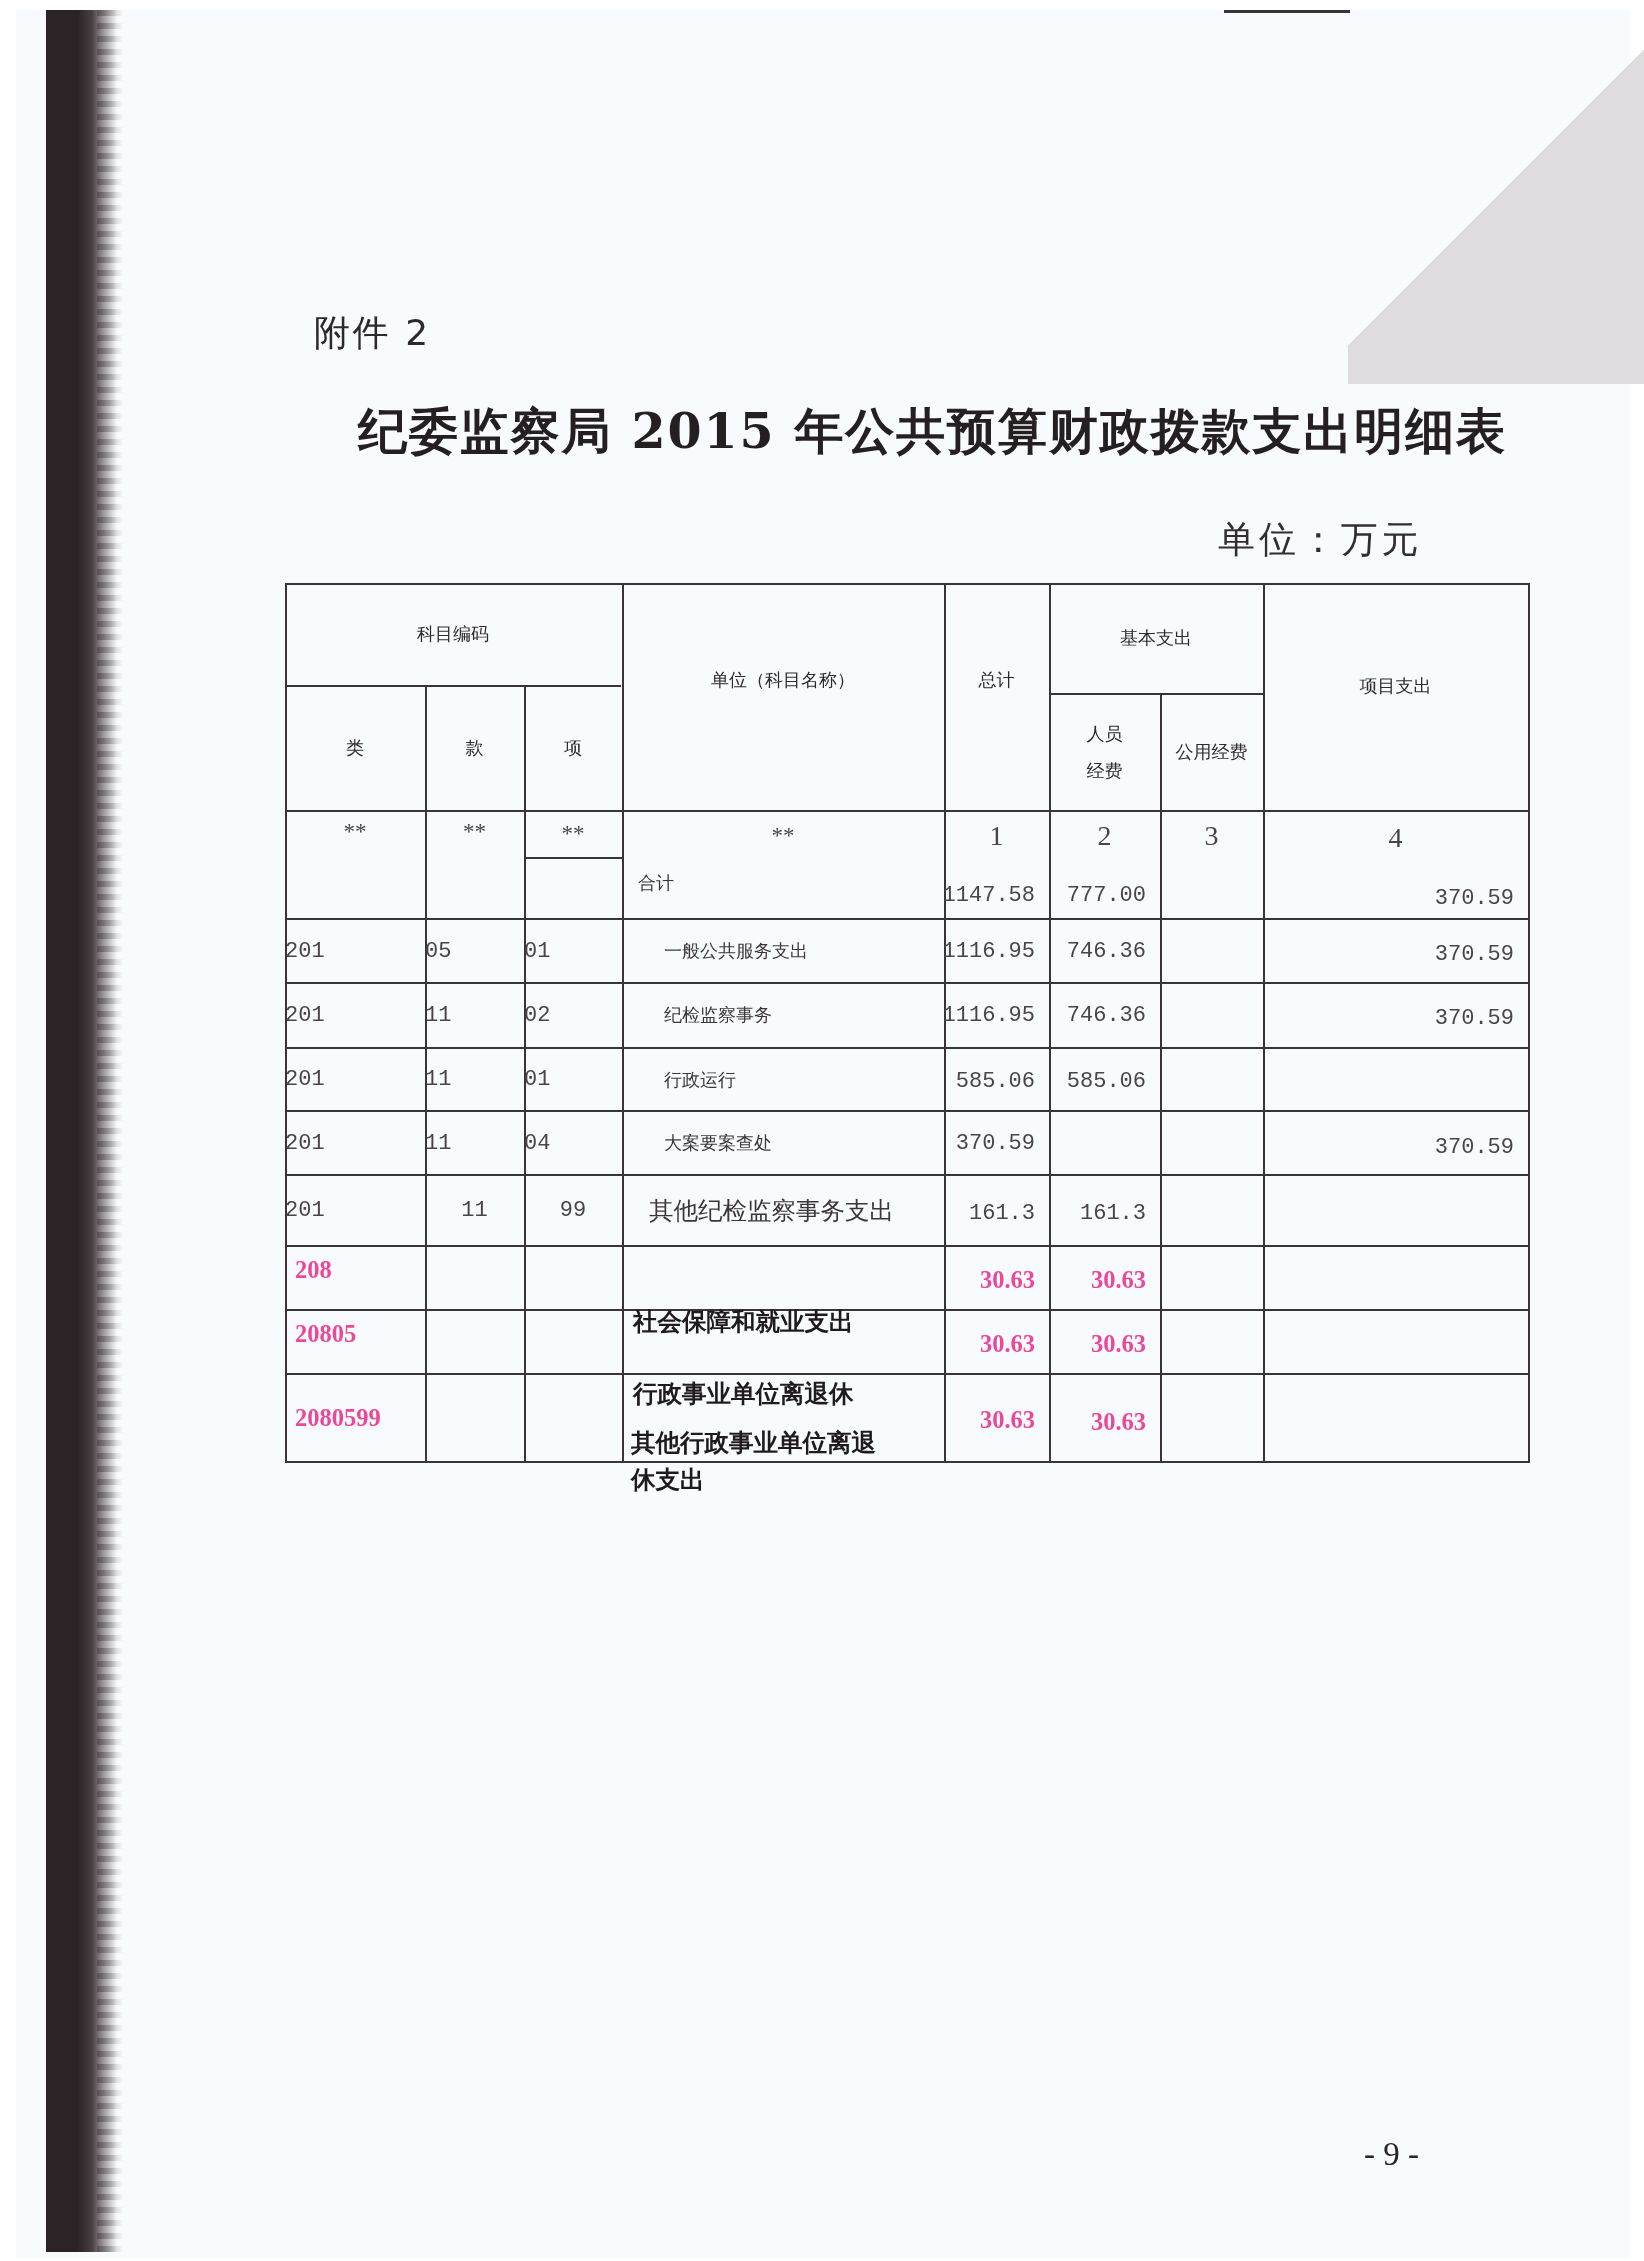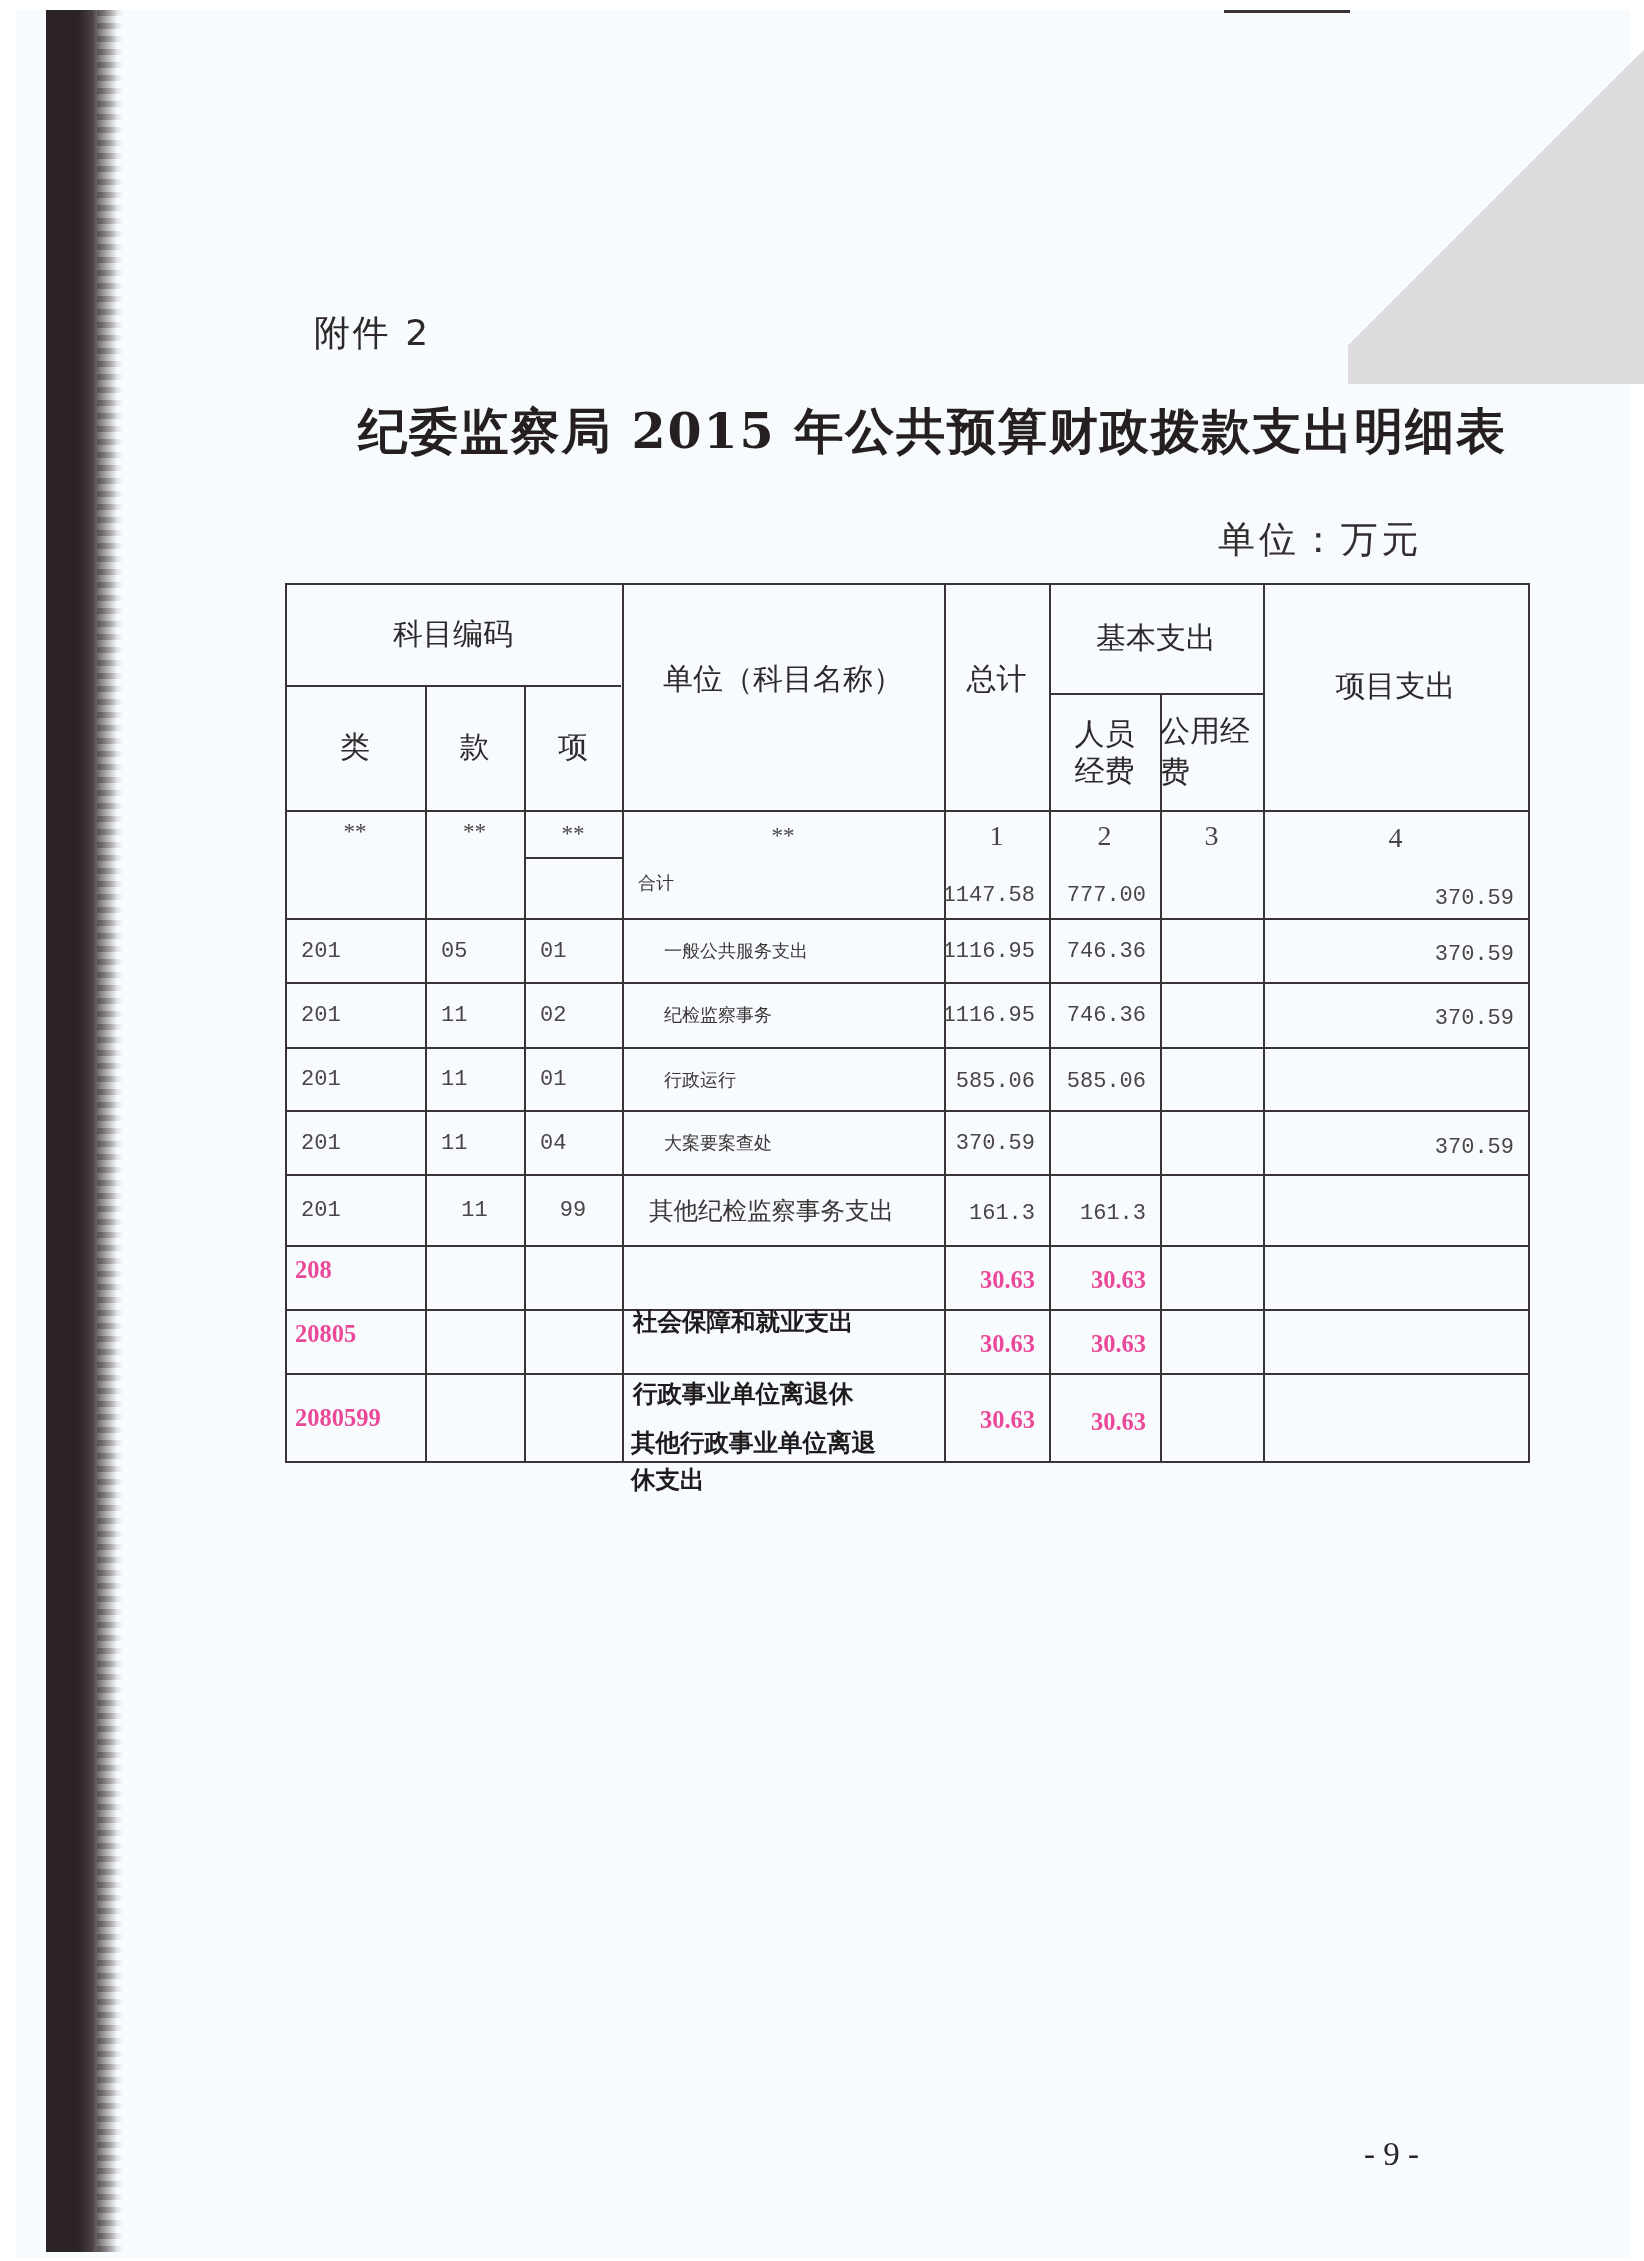--- a/index.html
+++ b/index.html
@@ -51,30 +51,30 @@
   .tbl { position: absolute; left: 0; top: 0; }
   .hl { position: absolute; height: 1.9px; background: #3a3437; }
   .vl { position: absolute; width: 1.9px; background: #3a3437; }
 
   .cell {
     position: absolute; display: flex; align-items: center;
     font-size: 23px; color: #3a3437;
   }
   .hdr {
     font-family: "DejaVu Sans", "Liberation Sans", sans-serif;
-    font-size: 30px; justify-content: center; color: #2e292c;
+    font-size: 18px; justify-content: center; color: #2e292c;
   }
   .mono { font-family: "Liberation Mono", "DejaVu Sans Mono", monospace; font-size: 22px; color: #4a4447; }
   .num { font-family: "Liberation Serif", "DejaVu Serif", serif; font-size: 23px; color: #4a4447; }
   .name { font-family: "DejaVu Sans", "Liberation Sans", sans-serif; font-size: 18px; color: #3c3639; }
   .bold { font-weight: bold; color: #ec4899; font-family: "Liberation Serif", "DejaVu Serif", serif; font-size: 24.5px; }
   .boldname { font-weight: bold; color: #1f1a1d; font-family: "DejaVu Serif", "Liberation Serif", serif; font-size: 24.5px; margin-top: 43px; }
   .right { justify-content: flex-end; padding-right: 14px; box-sizing: border-box; }
   .center { justify-content: center; }
-  .left { justify-content: flex-start; padding-left: 16px; box-sizing: border-box; }
+  .left { justify-content: flex-start; box-sizing: border-box; }
 
   .page-num {
     position: absolute; left: 1364px; top: 2136px;
     font-family: "Liberation Serif", "DejaVu Serif", serif; font-size: 33px; color: #2a2528;
   }
 </style>
 </head>
 <body>
 
 <div class="page"></div>

